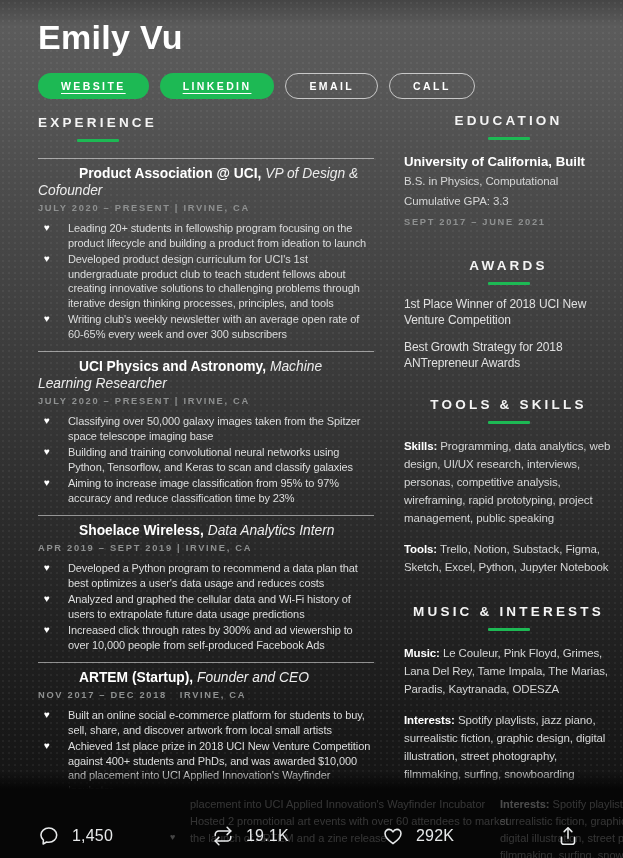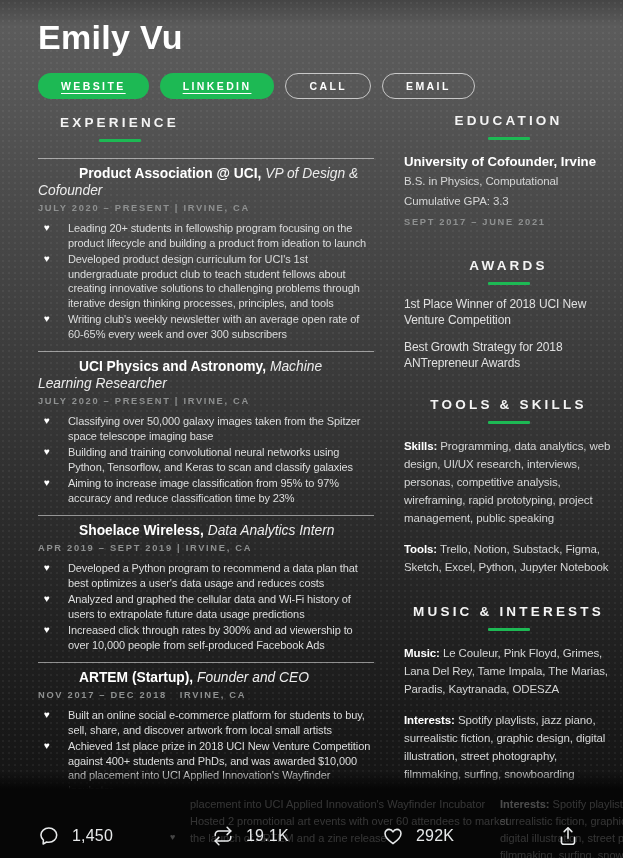--- a/index.html
+++ b/index.html
@@ -19,21 +19,21 @@
         padding:0 23px;font-size:10.5px;font-weight:700;letter-spacing:2.4px;color:#fff;
         box-sizing:border-box;cursor:pointer;white-space:nowrap;}
   .pill.solid{background:#1DB954;text-decoration:underline;text-underline-offset:3px;}
   .pill.outline{border:1px solid #c8c8c8;background:transparent;}
   
   .main{display:flex;gap:30px;padding:14px 5px 0 38px;}
   .col-left{width:336px;flex:none;}
   .col-right{width:209px;flex:none;}
   .sec-head{font-size:13.5px;font-weight:700;letter-spacing:3.2px;color:#f4f4f4;line-height:16px;}
   .underline{width:42px;height:3px;background:#1DB954;border-radius:1px;margin:8px auto 0;}
-  .left-head{display:inline-block;text-align:center;margin-left:22px;}
+  .left-head{display:inline-block;text-align:center;margin-left:0;}
   .right-head{text-align:center;}
   
   .jobs{margin-top:16px;}
   .job{border-top:1px solid rgba(255,255,255,.5);padding:6px 0 10px;}
   .job-title{font-size:13.8px;color:#fff;line-height:17px;}
   .co{font-weight:700;padding-left:41px;}
   .role{font-style:italic;color:#ececec;}
   .job-date{margin-top:3px;font-size:9.3px;font-weight:600;letter-spacing:1.7px;color:#8f9191;line-height:12px;}
   .bullets{margin:7px 0 0;padding:0;list-style:none;display:flex;flex-direction:column;gap:2px;}
   .bullet{display:flex;font-size:11px;letter-spacing:-.1px;line-height:14.5px;color:#dcdddd;}
@@ -65,22 +65,22 @@
 </head>
 <body>
 
 <div class="page">
 
   <div class="header">
     <h1 class="name">Emily Vu</h1>
     <div class="links">
       <span class="pill solid">WEBSITE</span>
       <span class="pill solid">LINKEDIN</span>
+      <span class="pill outline">EMAIL</span>
       <span class="pill outline">CALL</span>
-      <span class="pill outline">EMAIL</span>
     </div>
   </div>
 
   <div class="main">
 
     <div class="col-left">
       <div class="left-head">
         <div class="sec-head">EXPERIENCE</div>
         <div class="underline"></div>
       </div>
@@ -178,21 +178,21 @@
       </div>
     </div>
 
     <div class="col-right">
 
       <div class="rsec-edu">
         <div class="right-head">
           <div class="sec-head">EDUCATION</div>
           <div class="underline"></div>
         </div>
-        <div class="school">University of Cofounder, Irvine</div>
+        <div class="school">University of California, Built</div>
         <div class="rline">B.S. in Physics, Computational</div>
         <div class="rline">Cumulative GPA: 3.3</div>
         <div class="redate">SEPT 2017 – JUNE 2021</div>
       </div>
 
       <div class="rsec-awards">
         <div class="right-head">
           <div class="sec-head">AWARDS</div>
           <div class="underline"></div>
         </div>

